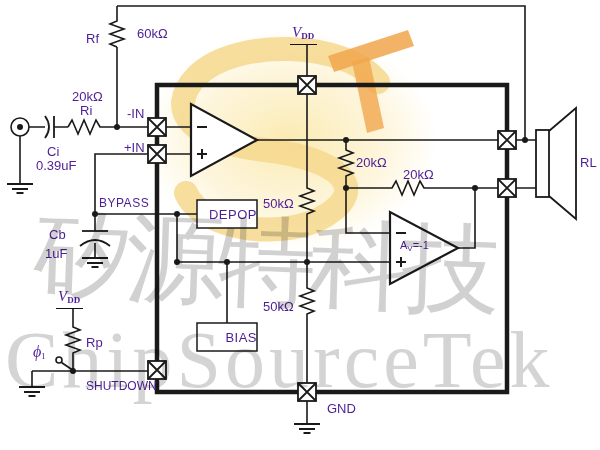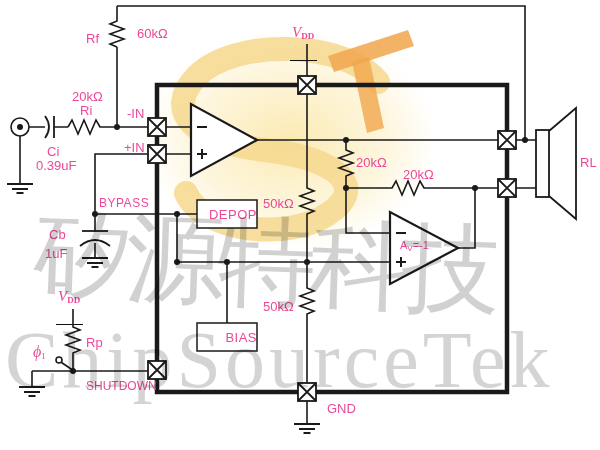--- a/index.html
+++ b/index.html
@@ -1,24 +1,24 @@
 <!DOCTYPE html>
 <html><head>
 <meta charset="utf-8">
 <style>
   html,body{margin:0;padding:0;background:#fff;}
   #stage{position:relative;width:600px;height:450px;background:#ffffff;overflow:hidden;
          font-family:"Liberation Sans",sans-serif;}
   #stage svg{position:absolute;left:0;top:0;}
   .layer{position:absolute;left:0;top:0;width:600px;height:450px;pointer-events:none;}
-  .lbl{position:absolute;font:13px "Liberation Sans",sans-serif;color:#ec4899;white-space:nowrap;}
+  .lbl{position:absolute;font:13px "Liberation Sans",sans-serif;color:#4c1d95;white-space:nowrap;}
   .sm{font-size:12px;}
   .boxlbl{width:60px;text-align:right;letter-spacing:.5px;}
   .serifv{font-family:"Liberation Serif",serif;font-style:italic;font-size:15px;
-          border-bottom:1.6px solid #111;display:inline-block;padding:0 3px 16px 2px;line-height:15px;}
+          border-bottom:1.6px solid #111;display:inline-block;padding:0 3px 0 2px;line-height:15px;}
   .sub{font-size:9px;font-style:normal;font-weight:bold;vertical-align:-2px;letter-spacing:0;}
   .phi{font-family:"Liberation Serif",serif;font-style:italic;font-size:16px;}
   .phi .sub{font-weight:normal;}
   .gain{font-size:11px;}
   .gain .sub{font-size:8px;font-weight:normal;vertical-align:-2px;}
   .wm{position:absolute;color:#c7c7c7;font-family:"Liberation Serif",serif;line-height:1;
       mix-blend-mode:multiply;opacity:.82;}
   #wm-cjk{left:36px;top:206px;font-size:98px;letter-spacing:-6px;transform:rotate(2deg);
           transform-origin:left top;}
   #wm-latin{left:5px;top:320px;font-size:80px;letter-spacing:4px;color:#cbcbcb;}

